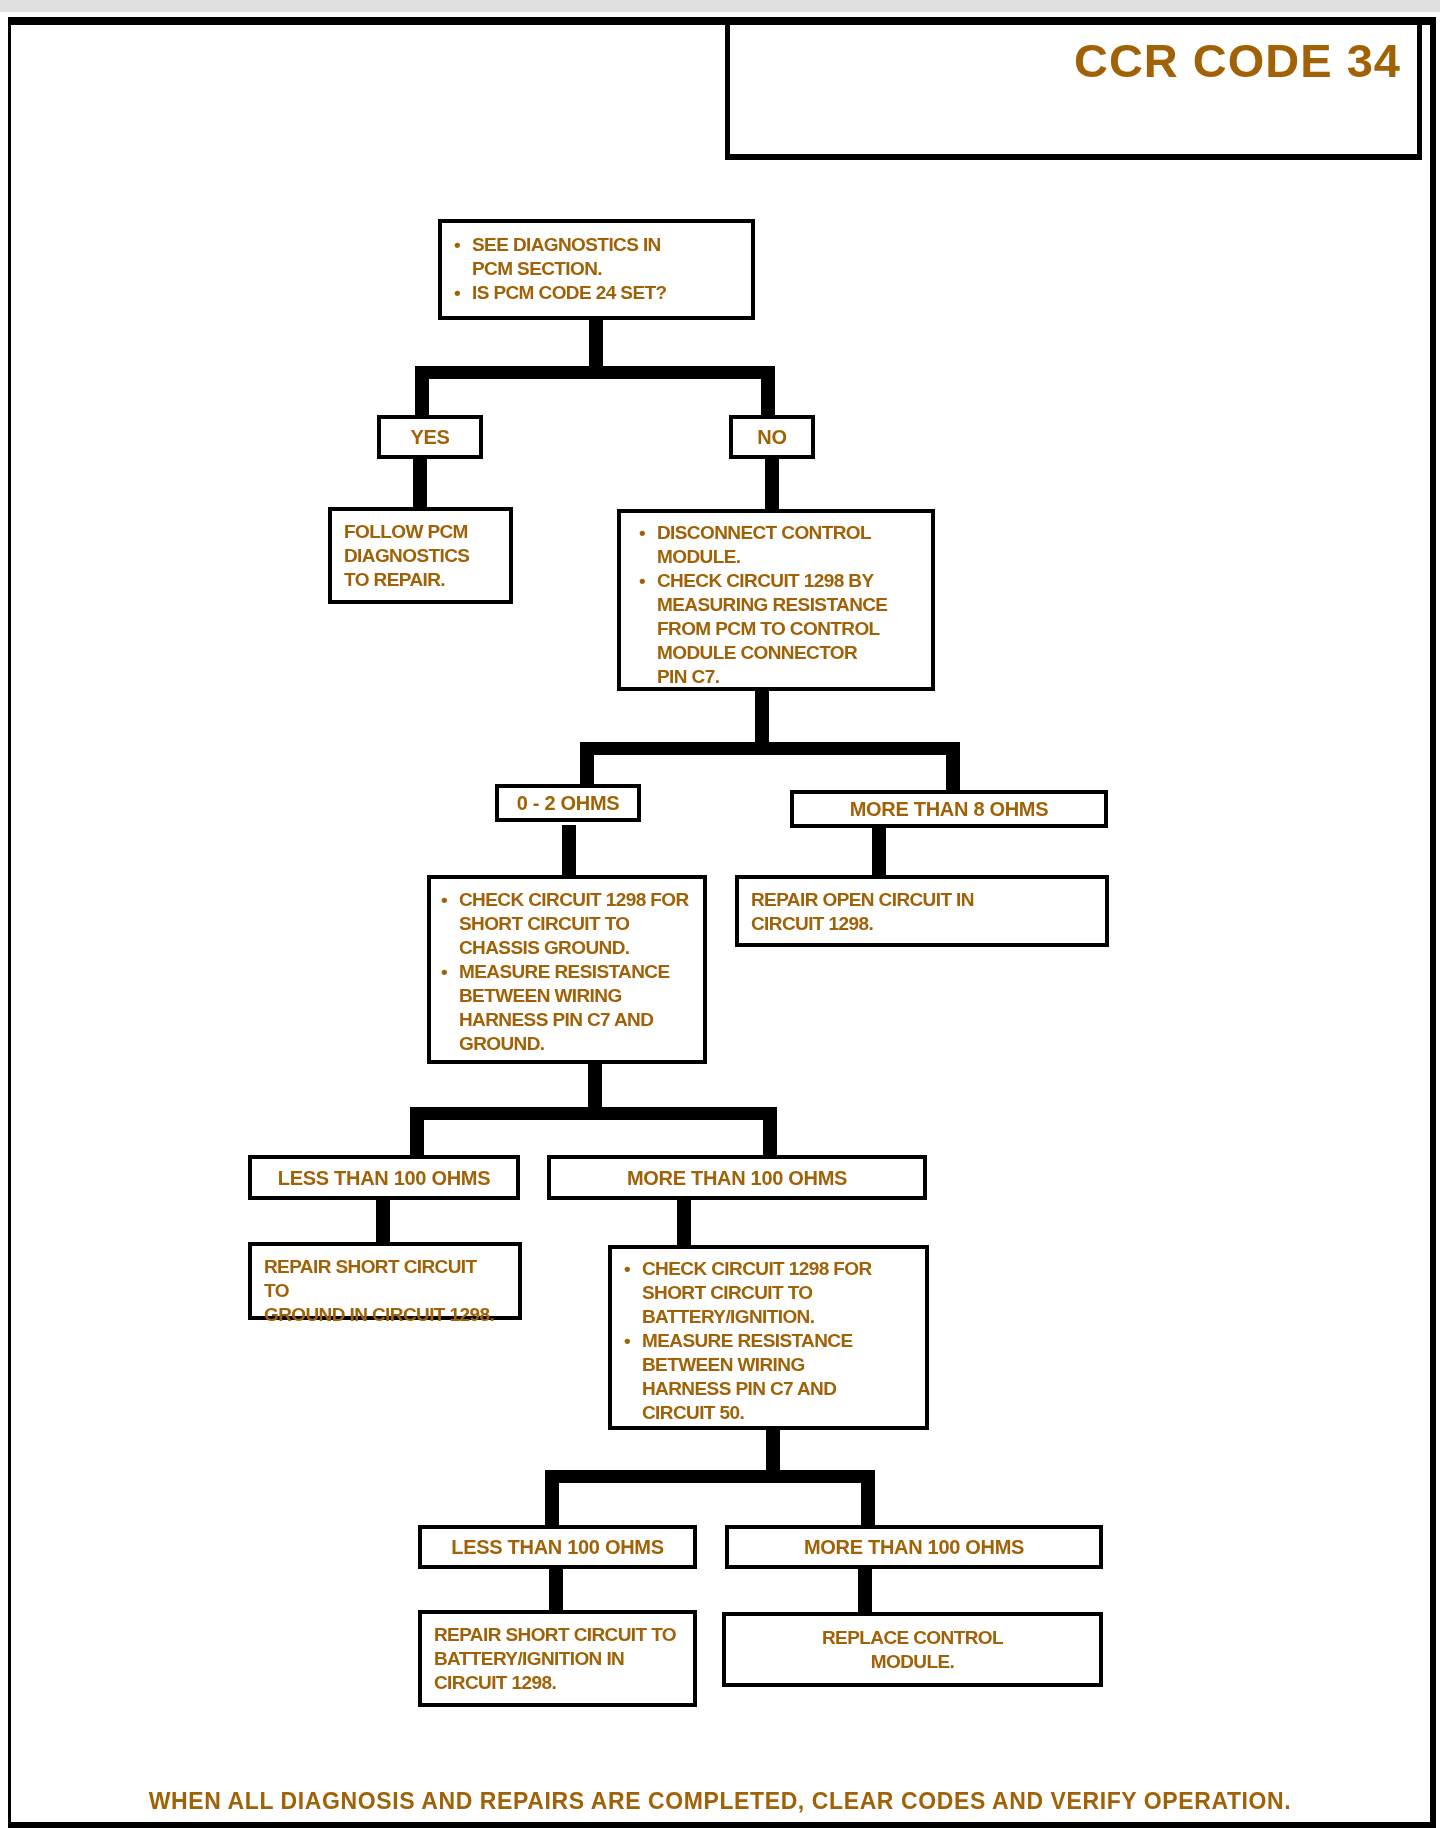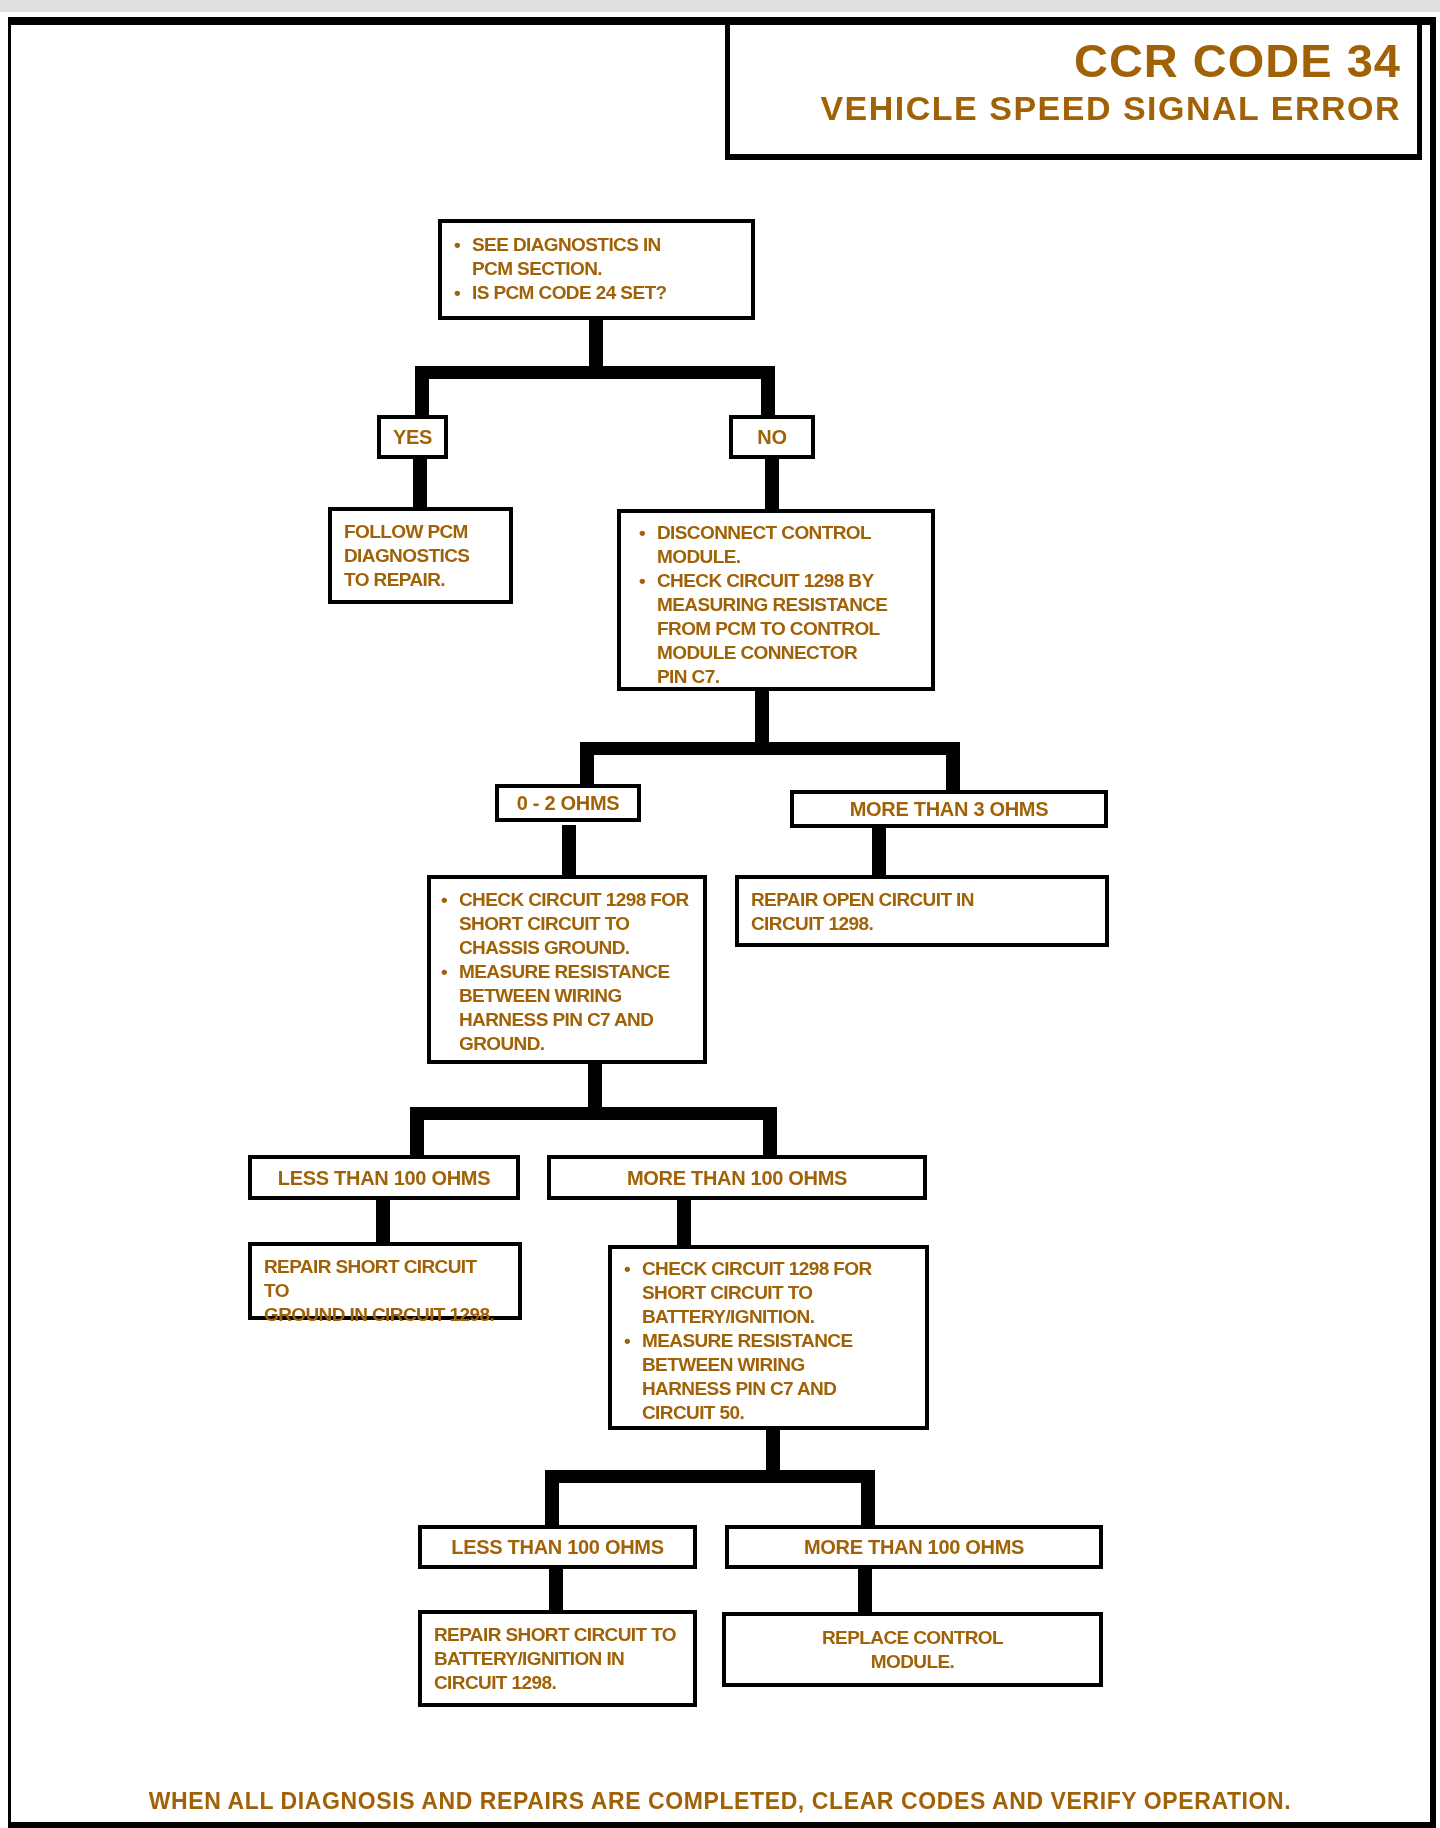--- a/index.html
+++ b/index.html
@@ -44,21 +44,20 @@
 </style>
 </head>
 <body>
 
 <div class="page">
 
   <div class="frame"></div>
 
   <div class="titlebox">
     <div class="title1">CCR CODE 34</div>
-    <div class="title2">VEHICLE SPEED SIGNAL ERROR</div>
   </div>
 
   <div class="conn" style="left:589px;top:306px;width:14px;height:52px"></div>
   <div class="conn" style="left:415px;top:354px;width:360px;height:13px"></div>
   <div class="conn" style="left:415px;top:360px;width:14px;height:47px"></div>
   <div class="conn" style="left:761px;top:360px;width:14px;height:47px"></div>
   <div class="conn" style="left:413px;top:445px;width:14px;height:54px"></div>
   <div class="conn" style="left:765px;top:445px;width:14px;height:56px"></div>
   <div class="conn" style="left:755px;top:674px;width:14px;height:60px"></div>
   <div class="conn" style="left:580px;top:730px;width:380px;height:13px"></div>
@@ -82,21 +81,21 @@
   <div class="node" style="left:438px;top:207px;width:317px;height:101px;padding:10px 0 6px 12px">
     <div class="item">
         <span class="txt">SEE DIAGNOSTICS IN
 PCM SECTION.</span>
       </div>
     <div class="item">
         <span class="txt">IS PCM CODE 24 SET?</span>
       </div>
   </div>
 
-  <div class="node cond" style="left:377px;top:403px;width:71px;height:44px">
+  <div class="node cond" style="left:377px;top:403px;width:106px;height:44px">
     <span class="txt">YES</span>
   </div>
 
   <div class="node cond" style="left:729px;top:403px;width:86px;height:44px">
     <span class="txt">NO</span>
   </div>
 
   <div class="node action" style="left:328px;top:495px;width:185px;height:97px">
     <span class="txt">FOLLOW PCM
 DIAGNOSTICS
@@ -115,21 +114,21 @@
 MODULE CONNECTOR
 PIN C7.</span>
       </div>
   </div>
 
   <div class="node cond" style="left:495px;top:772px;width:146px;height:38px">
     <span class="txt">0 - 2 OHMS</span>
   </div>
 
   <div class="node cond" style="left:790px;top:778px;width:318px;height:38px">
-    <span class="txt">MORE THAN 3 OHMS</span>
+    <span class="txt">MORE THAN 8 OHMS</span>
   </div>
 
   <div class="node" style="left:427px;top:863px;width:280px;height:189px;padding:9px 4px 6px 10px">
     <div class="item">
         <span class="txt">CHECK CIRCUIT 1298 FOR
 SHORT CIRCUIT TO
 CHASSIS GROUND.</span>
       </div>
     <div class="item">
         <span class="txt">MEASURE RESISTANCE

